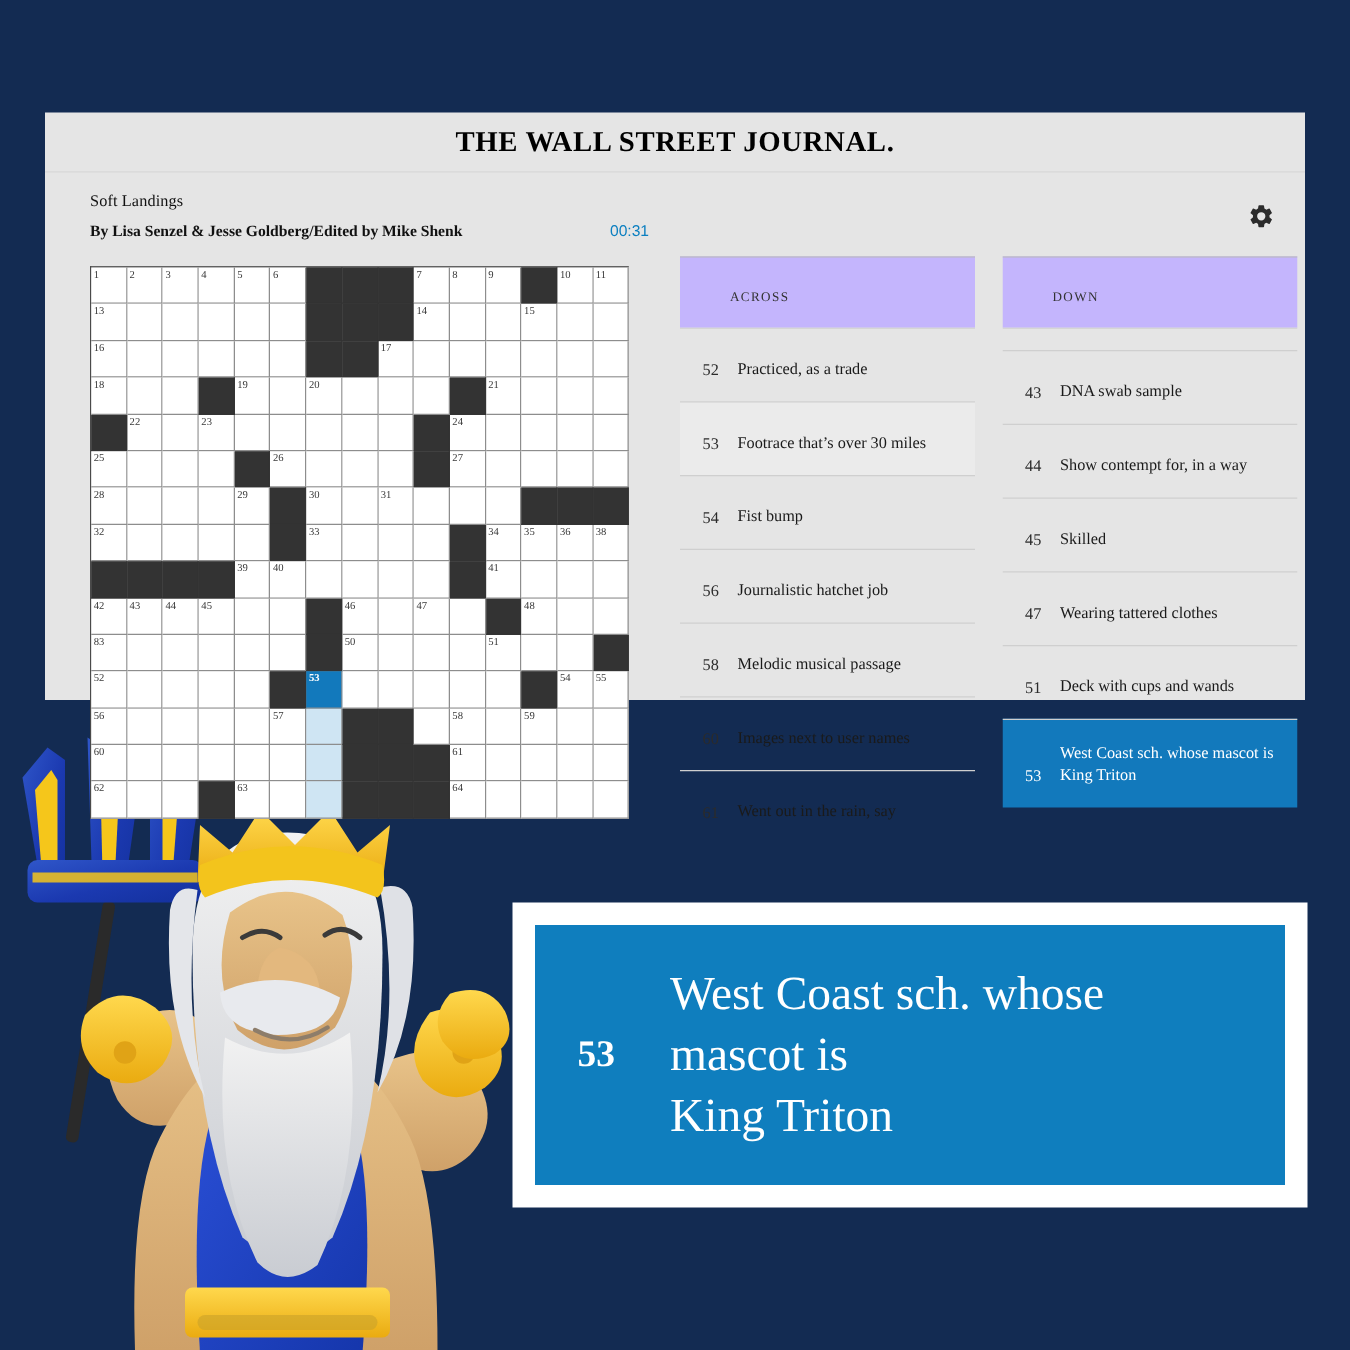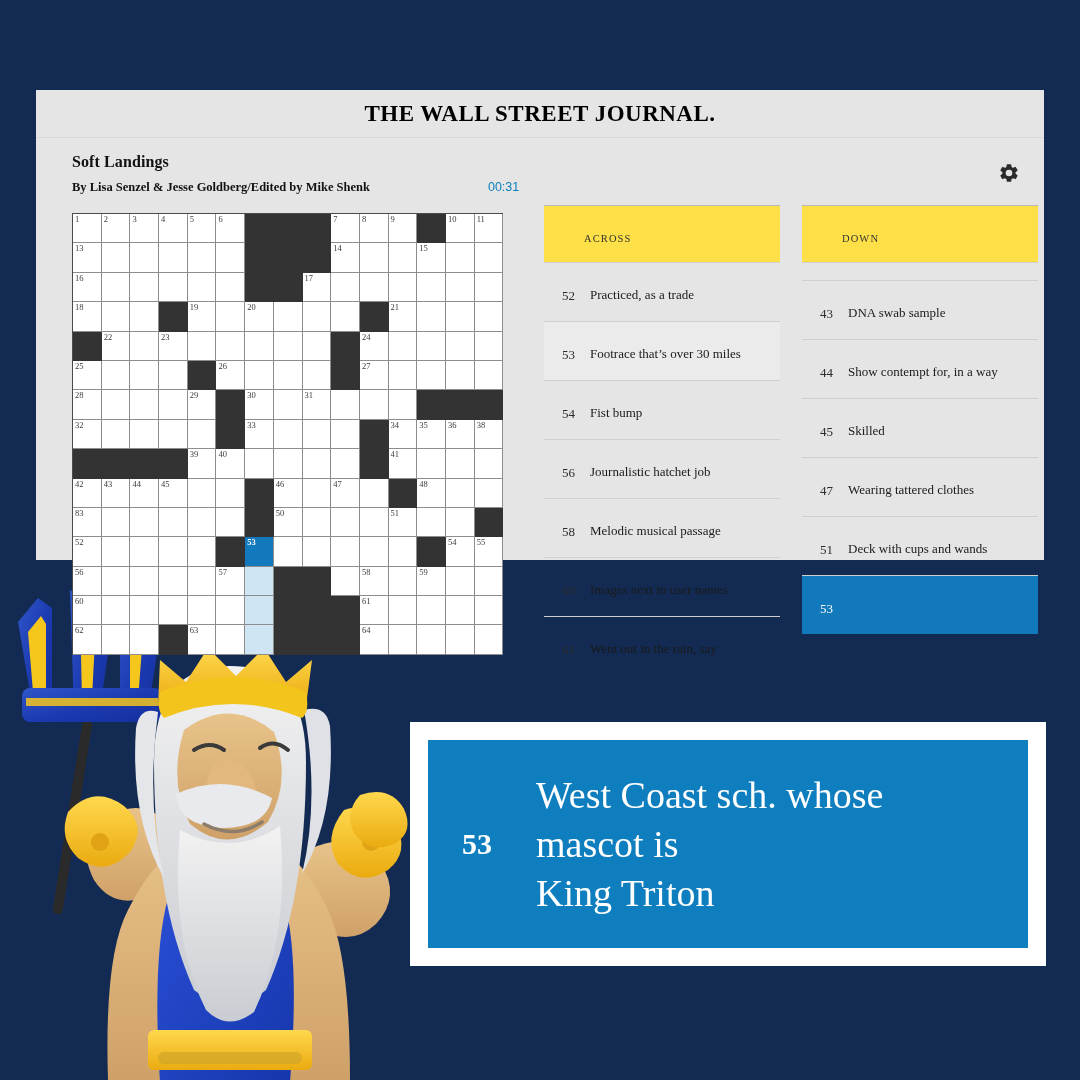--- a/index.html
+++ b/index.html
@@ -34,22 +34,22 @@
     color: #000;
   }
 
   .puzzle-head {
     position: relative;
     padding: 15px 0 0 36px;
     height: 70px;
   }
   .puzzle-title {
     font-family: "Liberation Serif", serif;
-    font-size: 16px;
-    font-weight: 700;
+    font-size: 13px;
+    font-weight: 400;
     color: #111;
     letter-spacing: .1px;
   }
   .byline-row {
     margin-top: 9px;
     display: flex; align-items: baseline;
   }
   .byline {
     font-size: 12.5px;
     font-weight: 700;
@@ -108,21 +108,21 @@
     width: 236px;
     height: 475px;
     overflow: hidden;
   }
   #across-col { left: 544px; }
   #down-col   { left: 802px; }
 
   .clue-head {
     border-top: 1px solid #b9b9b9;
     padding: 22px 0 16px 40px;
-    background: #fde047;
+    background: #c4b5fd;
     position: relative;
     z-index: 3;
   }
   .clue-head-label {
     font-family: "Liberation Serif", serif;
     font-size: 10.5px;
     letter-spacing: 1.1px;
     color: #333;
   }
   .clue-list { position: relative; }
@@ -710,20 +710,21 @@
       <div class="clue">
         <span class="cnum">47</span>
         <span class="ctext">Wearing tattered clothes</span>
       </div>
       <div class="clue">
         <span class="cnum">51</span>
         <span class="ctext">Deck with cups and wands</span>
       </div>
       <div class="clue hl-blue">
         <span class="cnum">53</span>
+        <span class="ctext">West Coast sch. whose mascot is King Triton</span>
       </div>
     </div>
 </div>
 
 <div class="callout">
   <div class="callout-inner">
     <div class="callout-num">53</div>
     <div class="callout-text">
       <span>West Coast sch. whose mascot is</span><br>
       <span>King Triton</span>

